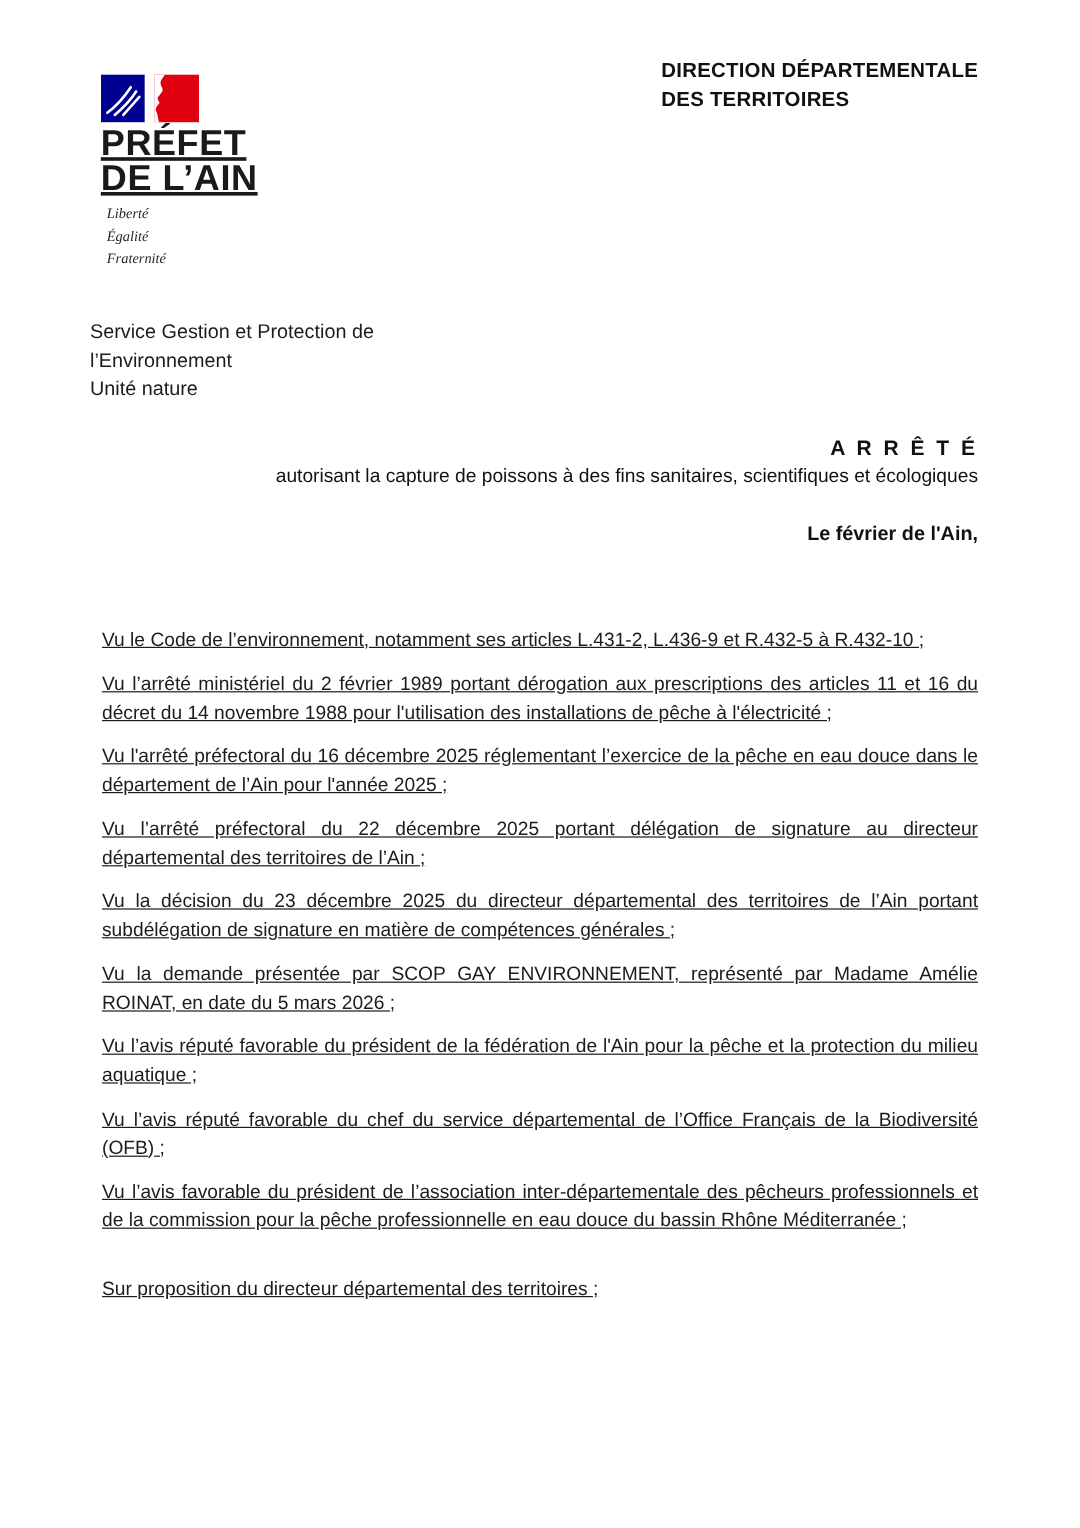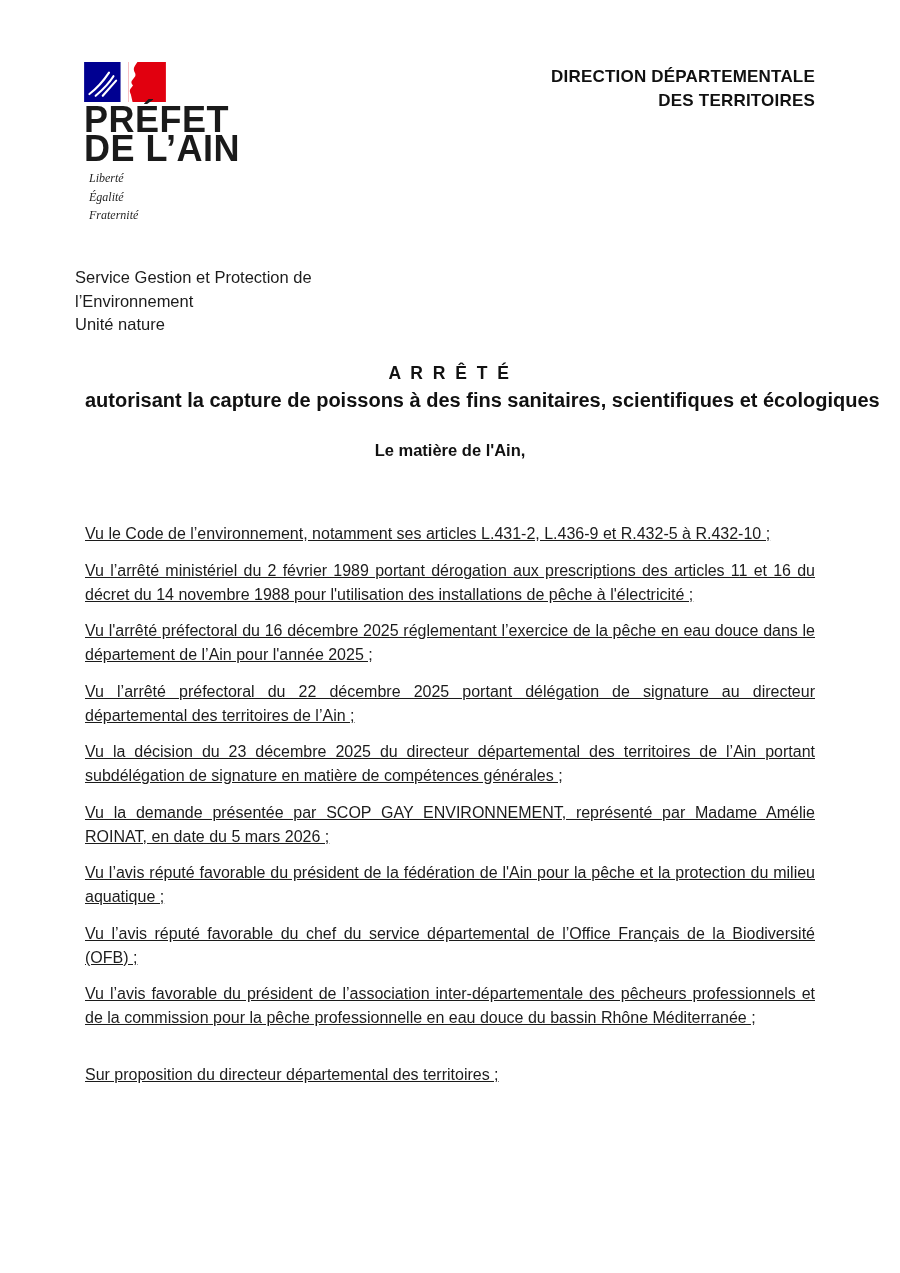--- a/index.html
+++ b/index.html
@@ -12,41 +12,41 @@
     font-family: "Liberation Sans", sans-serif;
     color: #1a1a1a;
     overflow: hidden;
   }
 
   
   .gov-block { position: absolute; left: 84px; top: 62px; }
   .flag-logo { display: block; margin-bottom: 3px; }
   .prefet-name {
     font-weight: 800;
-    font-size: 36px;
+    font-size: 30px;
     line-height: 29px;
     letter-spacing: 0.5px;
     color: #1a1a1a;
+    text-decoration: underline;
   }
   .motto {
     margin-top: 6px;
     margin-left: 5px;
     font-family: Liberation Serif, serif;
     font-style: italic;
     font-size: 12px;
     line-height: 18.5px;
     color: #1f1f1f;
   }
 
   
   .direction {
     position: absolute;
     right: 85px;
-    top: 65px;
-    text-align: right;
+    top: 47px;
     font-weight: bold;
     font-size: 17px;
     line-height: 24px;
     letter-spacing: 0.2px;
     color: #111;
   }
 
   
   .service {
     position: absolute;
@@ -56,33 +56,33 @@
     line-height: 23.5px;
     color: #1c1c1c;
   }
 
   
   .title-block {
     position: absolute;
     left: 85px;
     right: 85px;
     top: 363px;
-    text-align: center;
+    text-align: right;
     color: #111;
   }
   .title-heading {
     margin: 0;
     font-size: 17.5px;
     font-weight: bold;
     letter-spacing: 2.5px;
   }
   .title-subtitle {
     margin: 5px 0 0 0;
-    font-size: 20px;
-    font-weight: bold;
+    font-size: 16px;
+    font-weight: normal;
     white-space: nowrap;
   }
   .title-issuer {
     margin: 29px 0 0 0;
     font-size: 16.5px;
     font-weight: bold;
   }
 
   
   .bodytext {
@@ -135,21 +135,21 @@
 
   <div class="service">
     <div>Service Gestion et Protection de</div>
     <div>l’Environnement</div>
     <div>Unité nature</div>
   </div>
 
   <div class="title-block">
     <h1 class="title-heading">A R R Ê T É</h1>
     <h2 class="title-subtitle">autorisant la capture de poissons à des fins sanitaires, scientifiques et écologiques</h2>
-    <h3 class="title-issuer">Le matière de l'Ain,</h3>
+    <h3 class="title-issuer">Le février de l'Ain,</h3>
   </div>
 
   <main class="bodytext">
     <p>Vu le Code de l’environnement, notamment ses articles L.431-2, L.436-9 et R.432-5 à R.432-10 ;</p>
     <p>Vu l’arrêté ministériel du 2 février 1989 portant dérogation aux prescriptions des articles 11 et 16 du décret du 14 novembre 1988 pour l'utilisation des installations de pêche à l'électricité ;</p>
     <p>Vu l'arrêté préfectoral du 16 décembre 2025 réglementant l’exercice de la pêche en eau douce dans le département de l’Ain pour l'année 2025 ;</p>
     <p>Vu l’arrêté préfectoral du 22 décembre 2025 portant délégation de signature au directeur départemental des territoires de l’Ain ;</p>
     <p>Vu la décision du 23 décembre 2025 du directeur départemental des territoires de l’Ain portant subdélégation de signature en matière de compétences générales ;</p>
     <p>Vu la demande présentée par SCOP GAY ENVIRONNEMENT, représenté par Madame Amélie ROINAT, en date du 5 mars 2026 ;</p>
     <p>Vu l’avis réputé favorable du président de la fédération de l'Ain pour la pêche et la protection du milieu aquatique ;</p>

